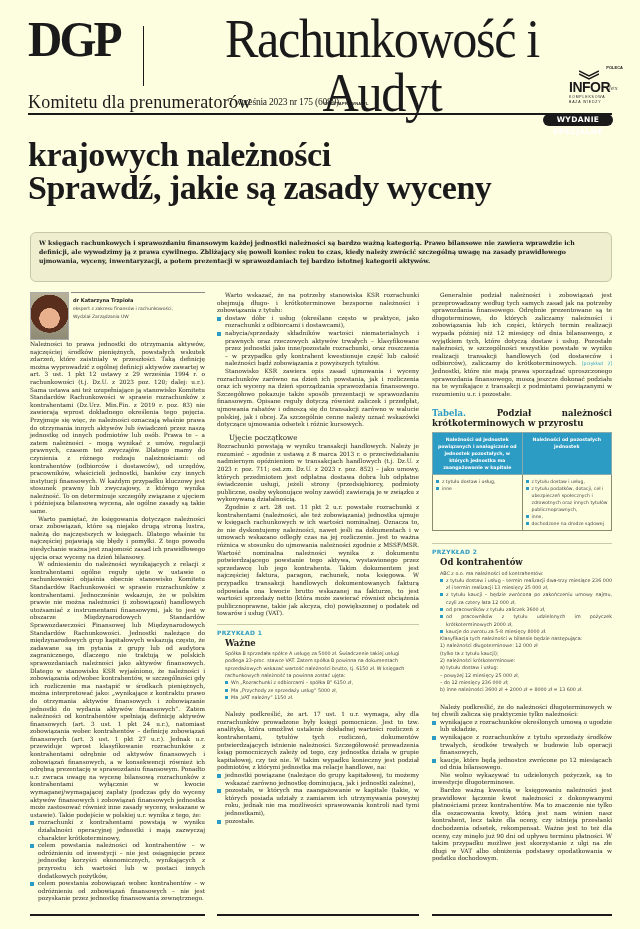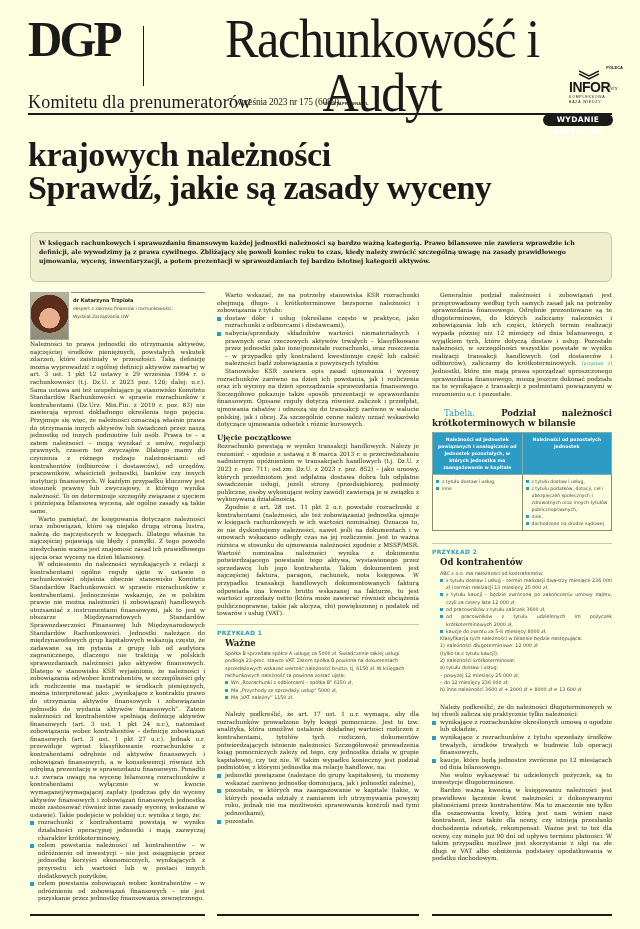--- a/index.html
+++ b/index.html
@@ -96,37 +96,37 @@
     font-family: "DejaVu Sans", sans-serif; font-size: 4.5px; line-height: 8px; color: #444;
   }
   .col1-body { position: absolute; left: 30px; top: 334px; width: 175px; }
 
   ul.sq { list-style: none; }
   ul.sq li { position: relative; padding-left: 8px; text-align: justify; }
   ul.sq li::before {
     content: ""; position: absolute; left: 0; top: 2px; width: 4px; height: 4px; background: #2d9cc4;
   }
 
-  .sub-h { font-weight: bold; font-size: 7.2px; margin: 5px 0 2px; text-indent: 0; }
+  .sub-h { font-weight: normal; font-size: 7.2px; margin: 5px 12px 2px; text-indent: 0; }
 
   .example { margin: 6px 0 6px; border-top: 1px solid #c9c9a9; padding-top: 4px; }
   .example-label {
     font-family: "DejaVu Sans", sans-serif; font-weight: bold; color: #2d9cc4; font-size: 6px; letter-spacing: 0.3px;
   }
   .example-title { font-weight: bold; font-size: 8.5px; margin: 3px 0 3px 8px; }
   .example-body {
     font-family: "DejaVu Sans", sans-serif; font-size: 4.8px; line-height: 7.3px; color: #444;
     text-align: left; margin-left: 8px;
   }
   .example-body ul.sq li { padding-left: 6px; }
   .example-body ul.sq li::before { width: 3px; height: 3px; top: 2px; }
   .ref { color: #2d9cc4; font-family: "DejaVu Sans", sans-serif; font-size: 4.5px; }
 
   .table-title { margin: 10px 0 4px; font-weight: bold; font-size: 8.5px; line-height: 10px; }
-  .table-title .tlabel { color: #2d9cc4; font-weight: normal; margin-left: 12px; }
+  .table-title .tlabel { color: #2d9cc4; font-weight: bold; }
   table.tbl {
     width: 100%; border-collapse: collapse; font-family: "DejaVu Sans", sans-serif;
     font-size: 4.6px; line-height: 7px;
   }
   table.tbl th {
     background: #2d9cc4; color: #fff; font-weight: bold; text-align: center;
     vertical-align: top; padding: 3px 3px; border: 1px solid #8aa;
   }
   table.tbl td {
     background: #fdfde0; vertical-align: top; padding: 3px 3px; border: 1px solid #8a8a70;
@@ -228,21 +228,21 @@
 
 <div class="col col3" style="top:292px;">
   <p>
     <span>Generalnie podział należności i zobowiązań jest przeprowadzany według tych samych zasad jak na potrzeby sprawozdania finansowego. Odrębnie prezentowane są te długoterminowe, do których zaliczamy należności i zobowiązania lub ich części, których termin realizacji wypada później niż 12 miesięcy od dnia bilansowego, z wyjątkiem tych, które dotyczą dostaw i usług. Pozostałe należności, w szczególności wszystkie powstałe w wyniku realizacji transakcji handlowych (od dostawców i odbiorców), zaliczamy do krótkoterminowych.</span>
     <span class="ref">[przykład 2]</span>
     <span>Jednostki, które nie mają prawa sporządzać uproszczonego sprawozdania finansowego, muszą jeszcze dokonać podziału na te wynikające z transakcji z podmiotami powiązanymi w rozumieniu u.r. i pozostałe.</span>
   </p>
 
   <div class="table-title">
     <span class="tlabel">Tabela.</span>
-    <span>Podział należności krótkoterminowych w bilansie</span>
+    <span>Podział należności krótkoterminowych w przyrostu</span>
   </div>
   <table class="tbl">
     <thead>
       <tr>
         <th style="width:50%">Należności od jednostek powiązanych i analogicznie od jednostek pozostałych, w których jednostka ma zaangażowanie w kapitale</th>
         <th>Należności od pozostałych jednostek</th>
       </tr>
     </thead>
     <tbody>
       <tr>

